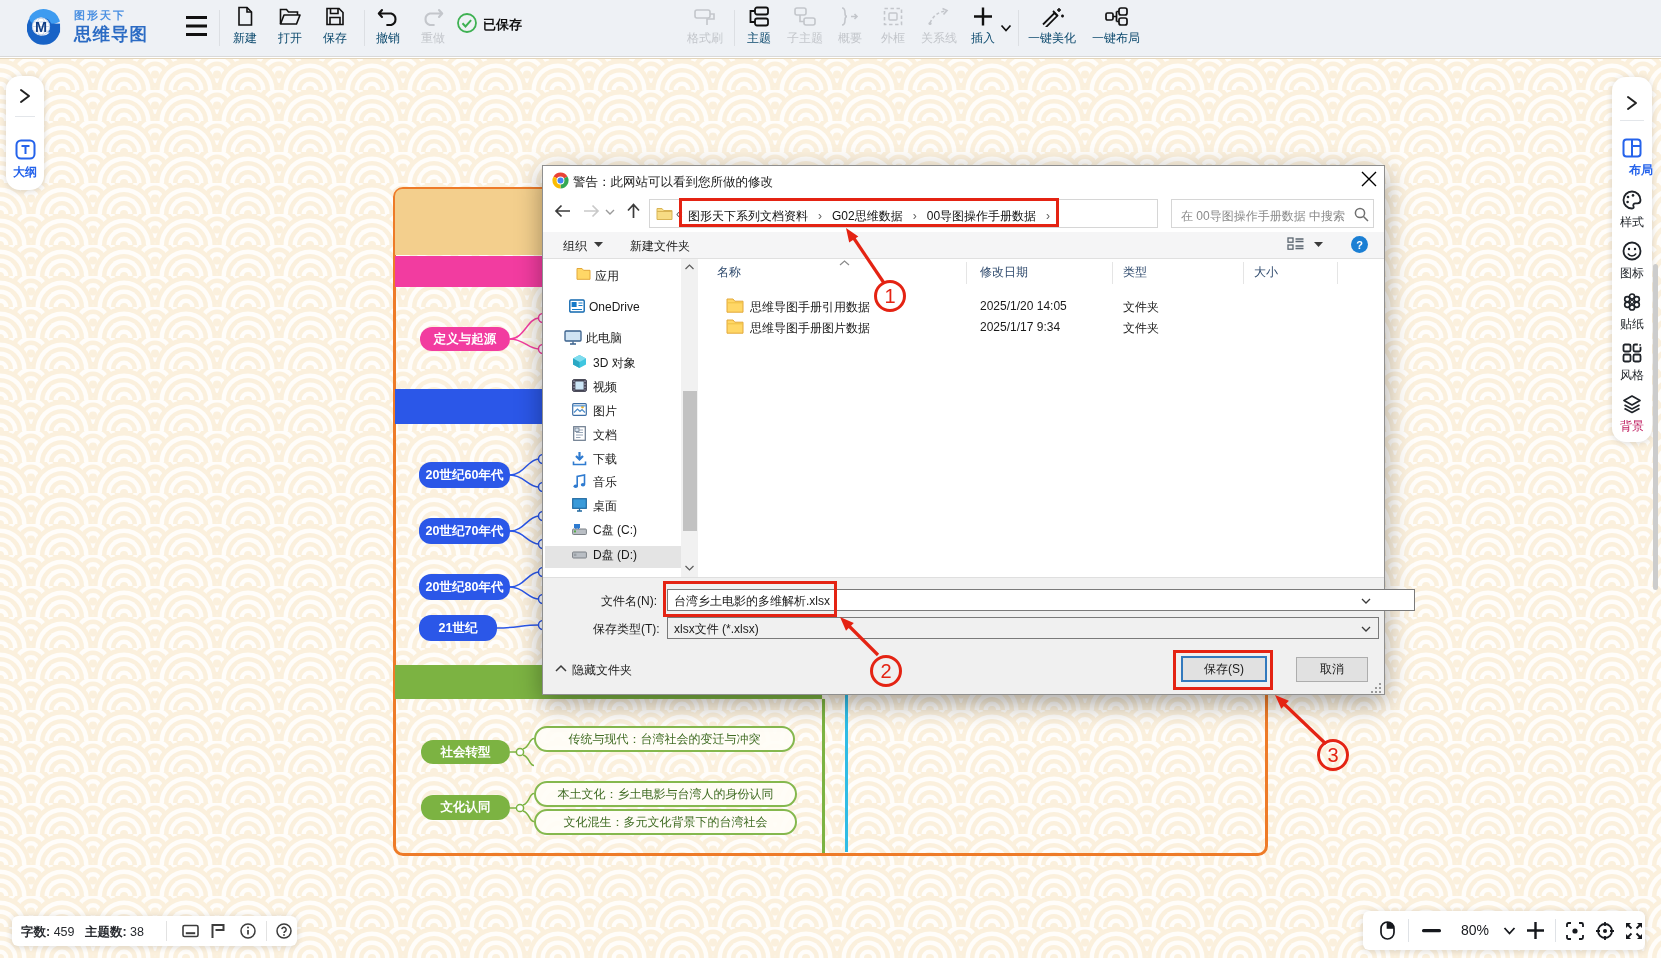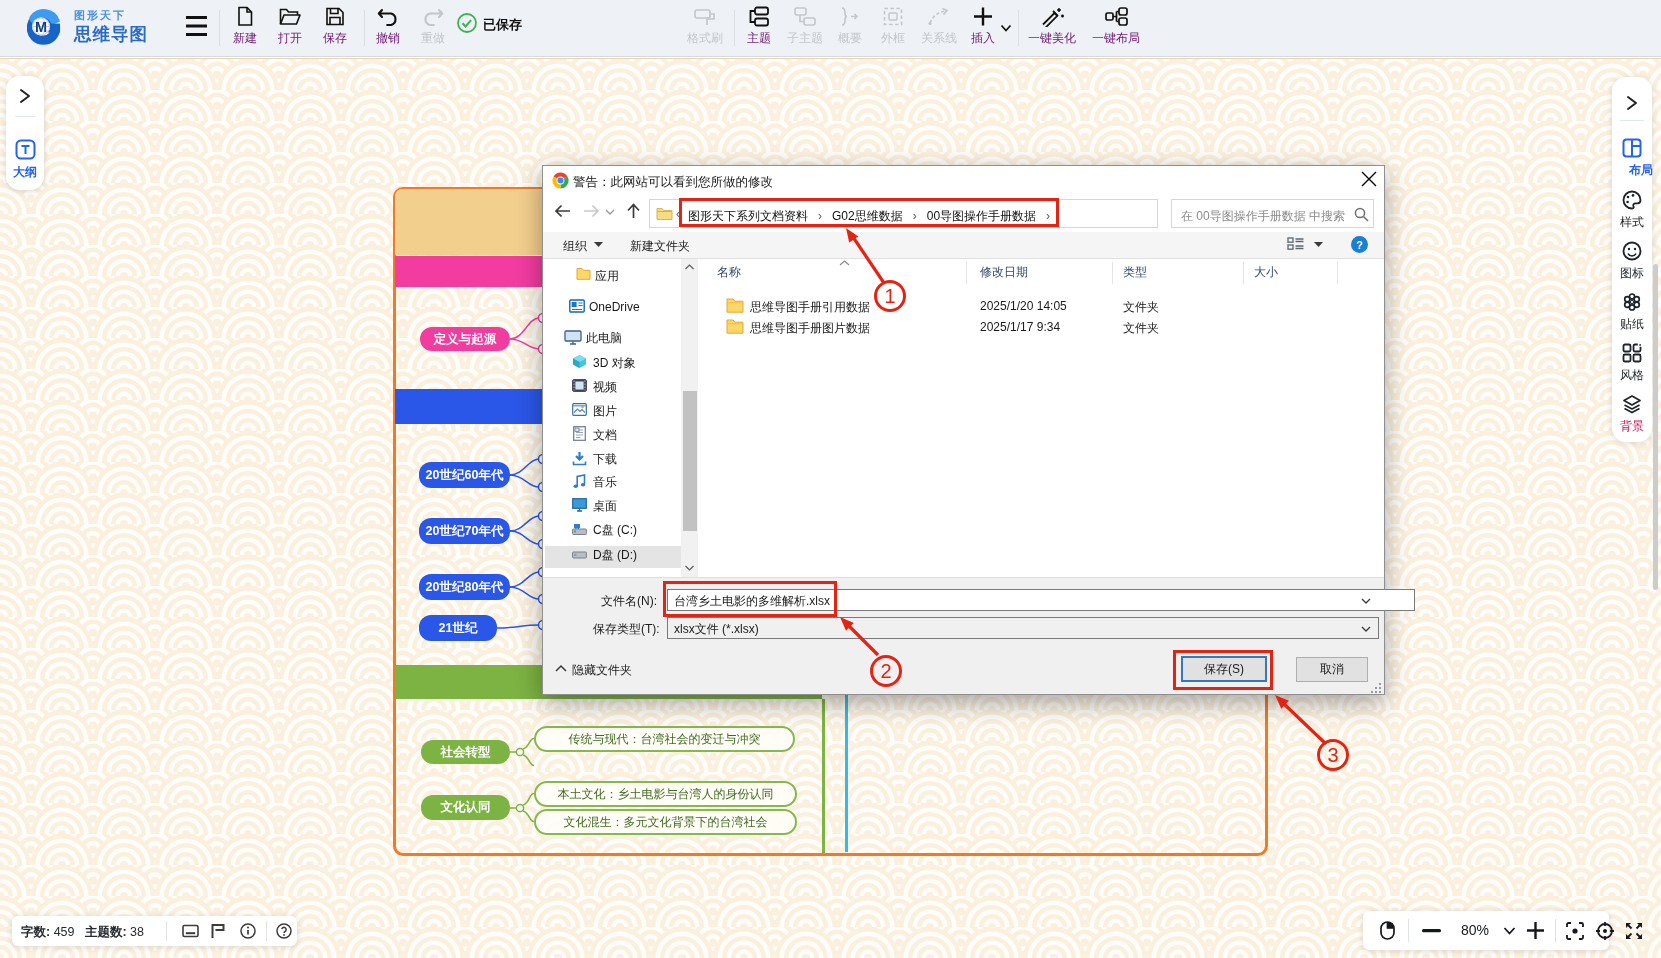--- a/index.html
+++ b/index.html
@@ -1,20 +1,20 @@
 <!DOCTYPE html>
 <html><head><meta charset="utf-8">
 <style>
 *{margin:0;padding:0;box-sizing:border-box}
 html,body{width:1661px;height:958px;overflow:hidden}
 body{font-family:"Liberation Sans",sans-serif;position:relative;background:#fff}
 .abs{position:absolute}
 
 #topbar{position:absolute;left:0;top:0;width:1661px;height:57px;background:#eef1f5;border-bottom:1px solid #d9d9d9}
-.tbtn{position:absolute;top:6px;text-align:center;color:#701a75;font-size:12px}
+.tbtn{position:absolute;top:6px;text-align:center;color:#0c4a6e;font-size:12px}
 .tbtn .lbl{display:block;margin-top:2px;line-height:13px}
 .tbtn.dis{color:#c3c6cb}
 .vsep{position:absolute;top:10px;width:1px;height:36px;background:#dcdfe3}
 
 #canvas{position:absolute;left:0;top:58px;width:1661px;height:900px;border-top:1px solid #e3d5ba}
 
 .panel{position:absolute;background:#fff;border-radius:14px;box-shadow:0 1px 6px rgba(60,60,60,.18)}
 
 #map{position:absolute;left:393px;top:187px;width:875px;height:669px;border:3px solid #ee7b28;border-radius:10px}
 .band{position:absolute;left:0}
@@ -341,21 +341,21 @@
       <path d="M8 7 v4.5" stroke="#3c3c3c" stroke-width="1.7"></path>
       <circle cx="8" cy="4.6" r="1" fill="#3c3c3c"></circle>
     </svg>
  <div class="abs" style="left:254px;top:5px;width:1px;height:20px;background:#e2e2e2"></div>
  <svg class="abs" style="left:264px;top:7px" width="16" height="16">
       <circle cx="8" cy="8" r="7" fill="none" stroke="#3c3c3c" stroke-width="1.5"></circle>
       <path d="M5.8 6.2 a2.2 2.2 0 1 1 3.2 2.3 c-.7.4-1 .8-1 1.6" fill="none" stroke="#3c3c3c" stroke-width="1.5"></path>
       <circle cx="8" cy="12" r=".9" fill="#3c3c3c"></circle>
     </svg>
 </div>
-<div class="panel" style="left:1363px;top:911px;width:246px;height:39px;border-radius:6px">
+<div class="panel" style="left:1363px;top:911px;width:282px;height:39px;border-radius:6px">
  <svg class="abs" style="left:17px;top:10px" width="15" height="19" viewBox="0 0 15 19">
       <path d="M7.5 1 a6.5 6.5 0 0 1 6.5 6.5 v4 a6.5 6.5 0 0 1-13 0 v-4 A6.5 6.5 0 0 1 7.5 1z" fill="none" stroke="#16181d" stroke-width="1.7"></path>
       <path d="M7.5 1 v6 h6.5" fill="none" stroke="#16181d" stroke-width="1.7"></path>
       <path d="M7.5 1 a6.5 6.5 0 0 1 6.5 6 l-6.5.2z" fill="#16181d"></path>
     </svg>
  <div class="abs" style="left:45px;top:8px;width:1px;height:23px;background:#dfe2e6"></div>
  <svg class="abs" style="left:59px;top:18px" width="19" height="4">
       <rect width="19" height="3.2" rx="1.5" fill="#16181d"></rect>
     </svg>
  <div class="abs" style="left:98px;top:11px;font-size:14px;color:#16181d">80%</div>

